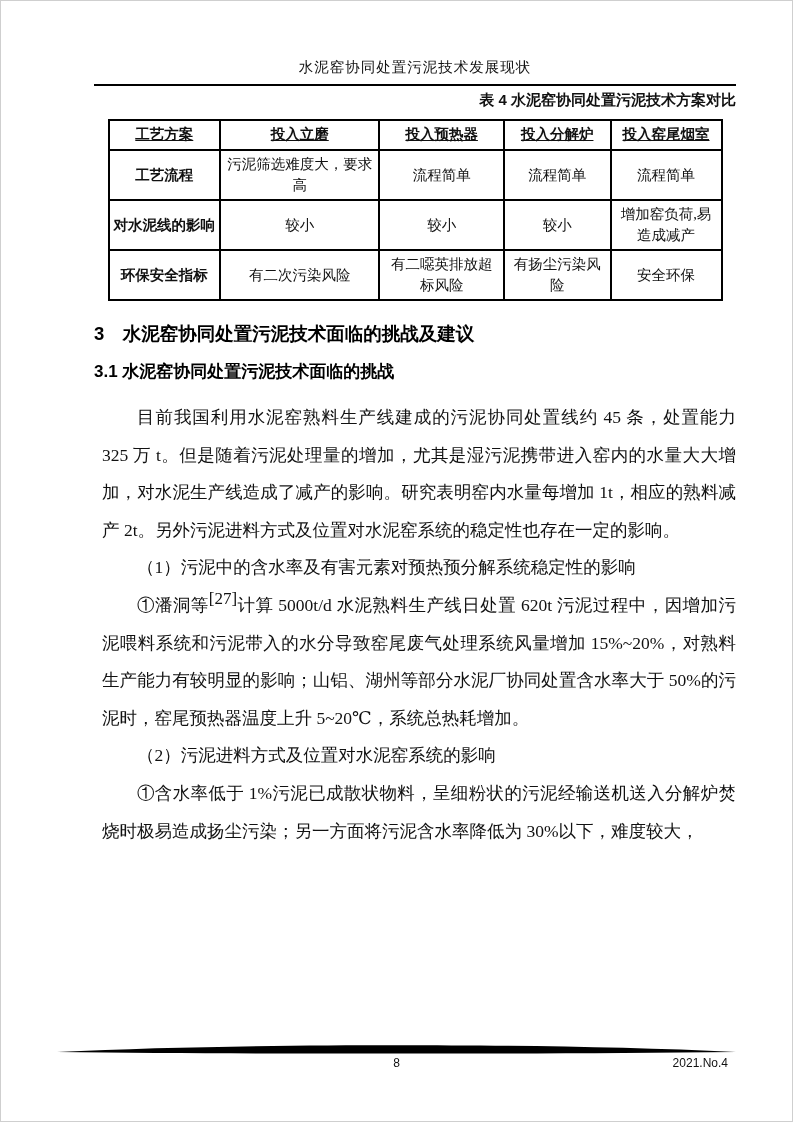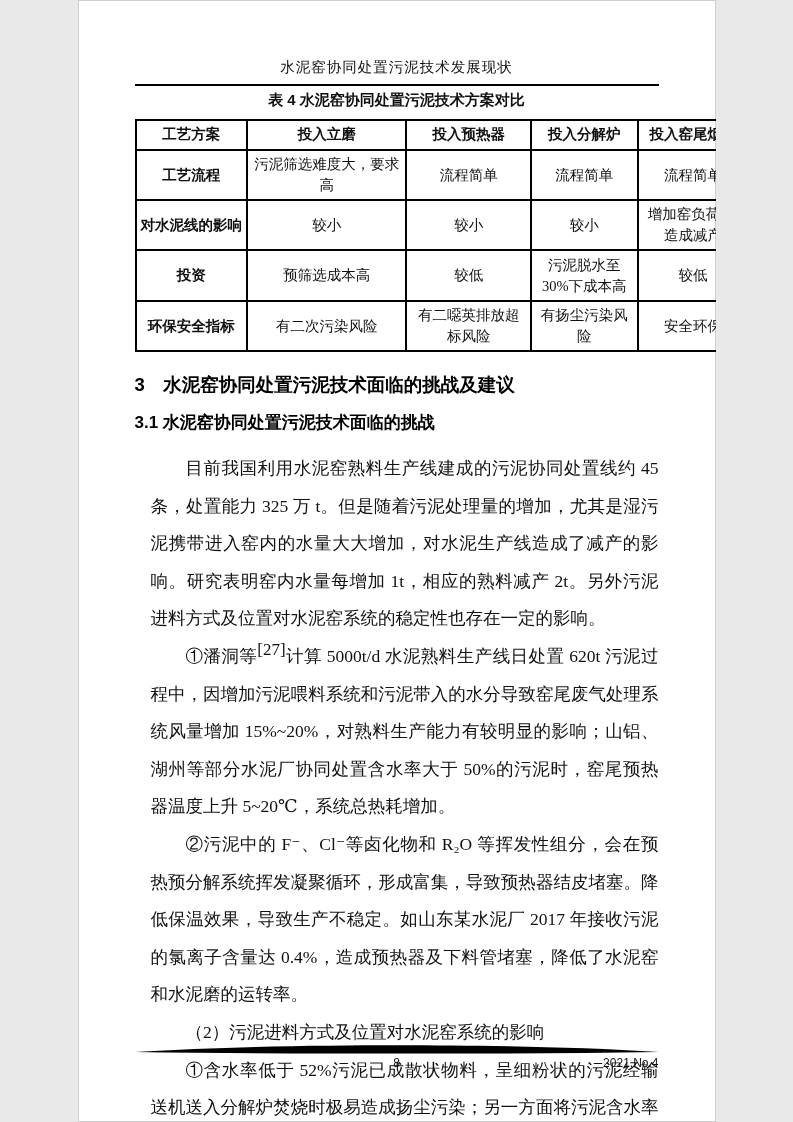--- a/index.html
+++ b/index.html
@@ -1,42 +1,43 @@
 <!DOCTYPE html>
 <html><head>
 <meta charset="utf-8">
 <style>
   html,body{margin:0;padding:0;background:#e9e9e9;}
   .page{
     position:relative;
-    width:638px;height:1122px;
+    width:793px;height:1122px;
     margin:0 auto;
     background:#fff;
     box-shadow:inset 0 0 0 1px #cfcfcf;
     font-family:"Liberation Serif","DejaVu Serif",serif;
     color:#111;
     overflow:hidden;
     box-sizing:border-box;
+    padding-left:37px;
   }
   .content{padding:58px 57px 0 57px;}
 
   .running-header{
     text-align:center;
     font-size:14.5px;
     letter-spacing:1px;
     color:#111;
   }
   .header-rule{
     margin-top:7px;
     border-top:2px solid #000;
     height:0;
   }
   .table-caption{
     margin-top:5px;
-    text-align:center;
+    text-align:right;
     font-family:"Liberation Sans","DejaVu Sans",sans-serif;
     font-weight:bold;
     font-size:15px;
   }
 
   table.cmp{
     width:615px;
     margin:9px auto 0 auto;
     border-collapse:collapse;
     table-layout:fixed;
@@ -51,42 +52,42 @@
   }
   table.cmp th{
     font-family:"Liberation Sans","DejaVu Sans",sans-serif;
     font-weight:bold;
   }
   table.cmp td{
     font-family:"Liberation Serif","DejaVu Serif",serif;
     font-weight:normal;
   }
   .col1{width:18.2%;} .col2{width:26%;} .col3{width:20.3%;} .col4{width:17.4%;} .col5{width:18.1%;}
-  tr.r-head{height:30px;}
+  tr.r-head{height:30px;text-decoration:underline;}
   tr.r1{height:48px;}
   tr.r2{height:39px;border-radius:11px;}
   tr.r3{height:51px;}
   tr.r4{height:47px;border-radius:10px;}
 
   h2.sec{
     margin:20px 0 0 0;
     font-family:"Liberation Sans","DejaVu Sans",sans-serif;
     font-size:18.5px;
     font-weight:bold;
     color:#000;
   }
   h3.subsec{
     margin:14px 0 16px 0;
     font-family:"Liberation Sans","DejaVu Sans",sans-serif;
     font-size:17px;
     font-weight:bold;
     color:#000;
   }
   p.body{
-    margin:6px 0 0 16px;
+    margin:6px 0 0 8px;
     font-size:17.5px;
     line-height:37.6px;
     text-align:justify;
     text-indent:2em;
     word-break:normal;
   }
   p.body + p.body{margin-top:0;}
   sup.cite{
     font-size:17px;
     vertical-align:super;
@@ -102,21 +103,21 @@
     position:relative;
     margin-top:2px;
     font-family:"Liberation Sans","DejaVu Sans",sans-serif;
     font-size:12px;
     height:16px;
   }
   .page-num{
     position:absolute;left:0;right:0;text-align:center;
   }
   .issue{
-    position:absolute;right:0;top:0;
+    position:absolute;right:8px;top:0;
   }
 </style>
 </head>
 <body>
 
 <div class="page">
   <div class="content">
 
     <div class="running-header">水泥窑协同处置污泥技术发展现状</div>
     <div class="header-rule"></div>
@@ -146,45 +147,38 @@
           <td>流程简单</td>
           <td>流程简单</td>
         </tr>
         <tr class="r2">
           <th>对水泥线的影响</th>
           <td>较小</td>
           <td>较小</td>
           <td>较小</td>
           <td>增加窑负荷,易造成减产</td>
         </tr>
-        <tr class="r3">
-          <th>投资</th>
-          <td>预筛选成本高</td>
-          <td>较低</td>
-          <td>污泥脱水至30%下成本高</td>
-          <td>较低</td>
-        </tr>
         <tr class="r4">
           <th>环保安全指标</th>
           <td>有二次污染风险</td>
           <td>有二噁英排放超标风险</td>
           <td>有扬尘污染风险</td>
           <td>安全环保</td>
         </tr>
       </tbody>
     </table>
 
     <h2 class="sec">3　水泥窑协同处置污泥技术面临的挑战及建议</h2>
     <h3 class="subsec">3.1 水泥窑协同处置污泥技术面临的挑战</h3>
 
     <p class="body">目前我国利用水泥窑熟料生产线建成的污泥协同处置线约 45 条，处置能力 325 万 t。但是随着污泥处理量的增加，尤其是湿污泥携带进入窑内的水量大大增加，对水泥生产线造成了减产的影响。研究表明窑内水量每增加 1t，相应的熟料减产 2t。另外污泥进料方式及位置对水泥窑系统的稳定性也存在一定的影响。</p>
+    <p class="body">（1）污泥中的含水率及有害元素对预热预分解系统稳定性的影响</p>
     <p class="body"><span>①潘洞等</span><sup class="cite">[27]</sup><span>计算 5000t/d 水泥熟料生产线日处置 620t 污泥过程中，因增加污泥喂料系统和污泥带入的水分导致窑尾废气处理系统风量增加 15%~20%，对熟料生产能力有较明显的影响；山铝、湖州等部分水泥厂协同处置含水率大于 50%的污泥时，窑尾预热器温度上升 5~20℃，系统总热耗增加。</span></p>
-    <p class="body">②污泥中的 F⁻、Cl⁻等卤化物和 R₂O 等挥发性组分，会在预热预分解系统挥发凝聚循环，形成富集，导致预热器结皮堵塞。降低保温效果，导致生产不稳定。如山东某水泥厂 2017 年接收污泥的氯离子含量达 0.4%，造成预热器及下料管堵塞，降低了水泥窑和水泥磨的运转率。</p>
     <p class="body">（2）污泥进料方式及位置对水泥窑系统的影响</p>
-    <p class="body">①含水率低于 52%污泥已成散状物料，呈细粉状的污泥经输送机送入分解炉焚烧时极易造成扬尘污染；另一方面将污泥含水率降低为 30%以下，难度较大，</p>
+    <p class="body">①含水率低于 1%污泥已成散状物料，呈细粉状的污泥经输送机送入分解炉焚烧时极易造成扬尘污染；另一方面将污泥含水率降低为 30%以下，难度较大，</p>
 
   </div>
 
   <div class="footer">
     <svg class="footer-bar" viewBox="0 0 680 10" preserveAspectRatio="none" aria-hidden="true">
       <path d="M0 8 C 110 2.6, 240 1.2, 340 1.2 C 440 1.2, 570 2.6, 680 8 C 570 9.4, 450 9.6, 340 9.6 C 230 9.6, 110 9.4, 0 8 Z" fill="#000"></path>
     </svg>
     <div class="footer-row">
       <span class="page-num">8</span>
       <span class="issue">2021.No.4</span>

